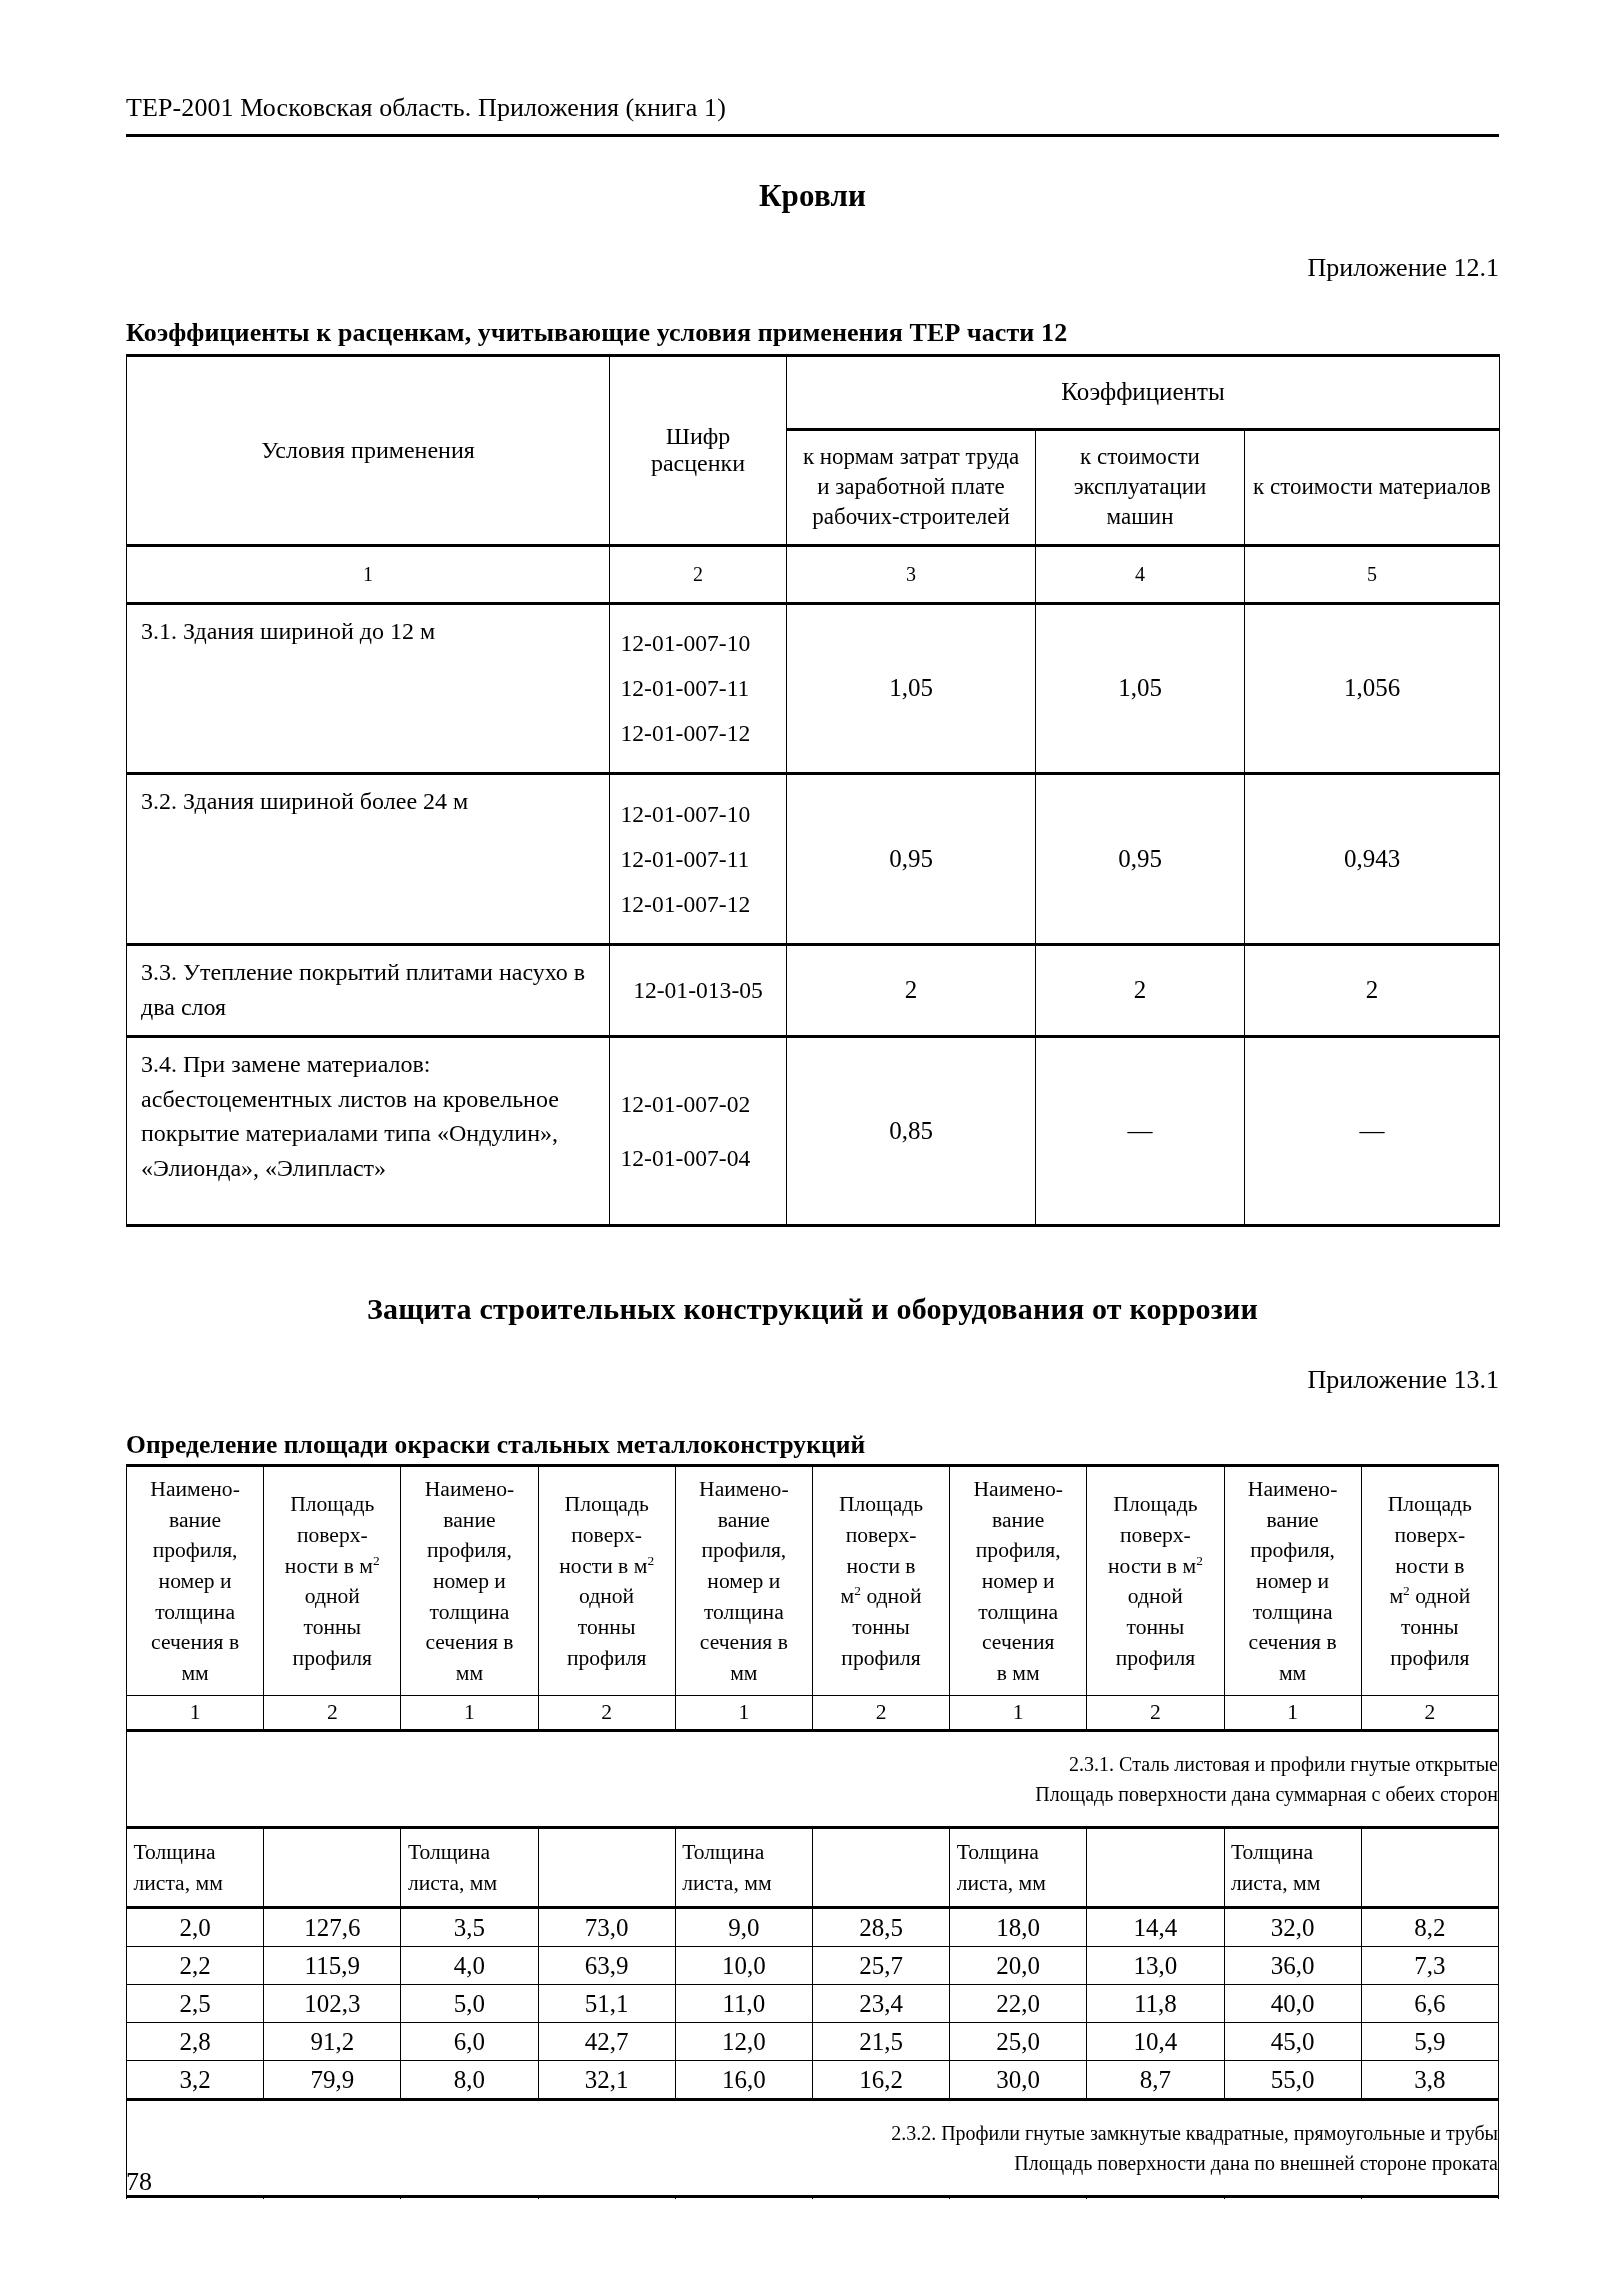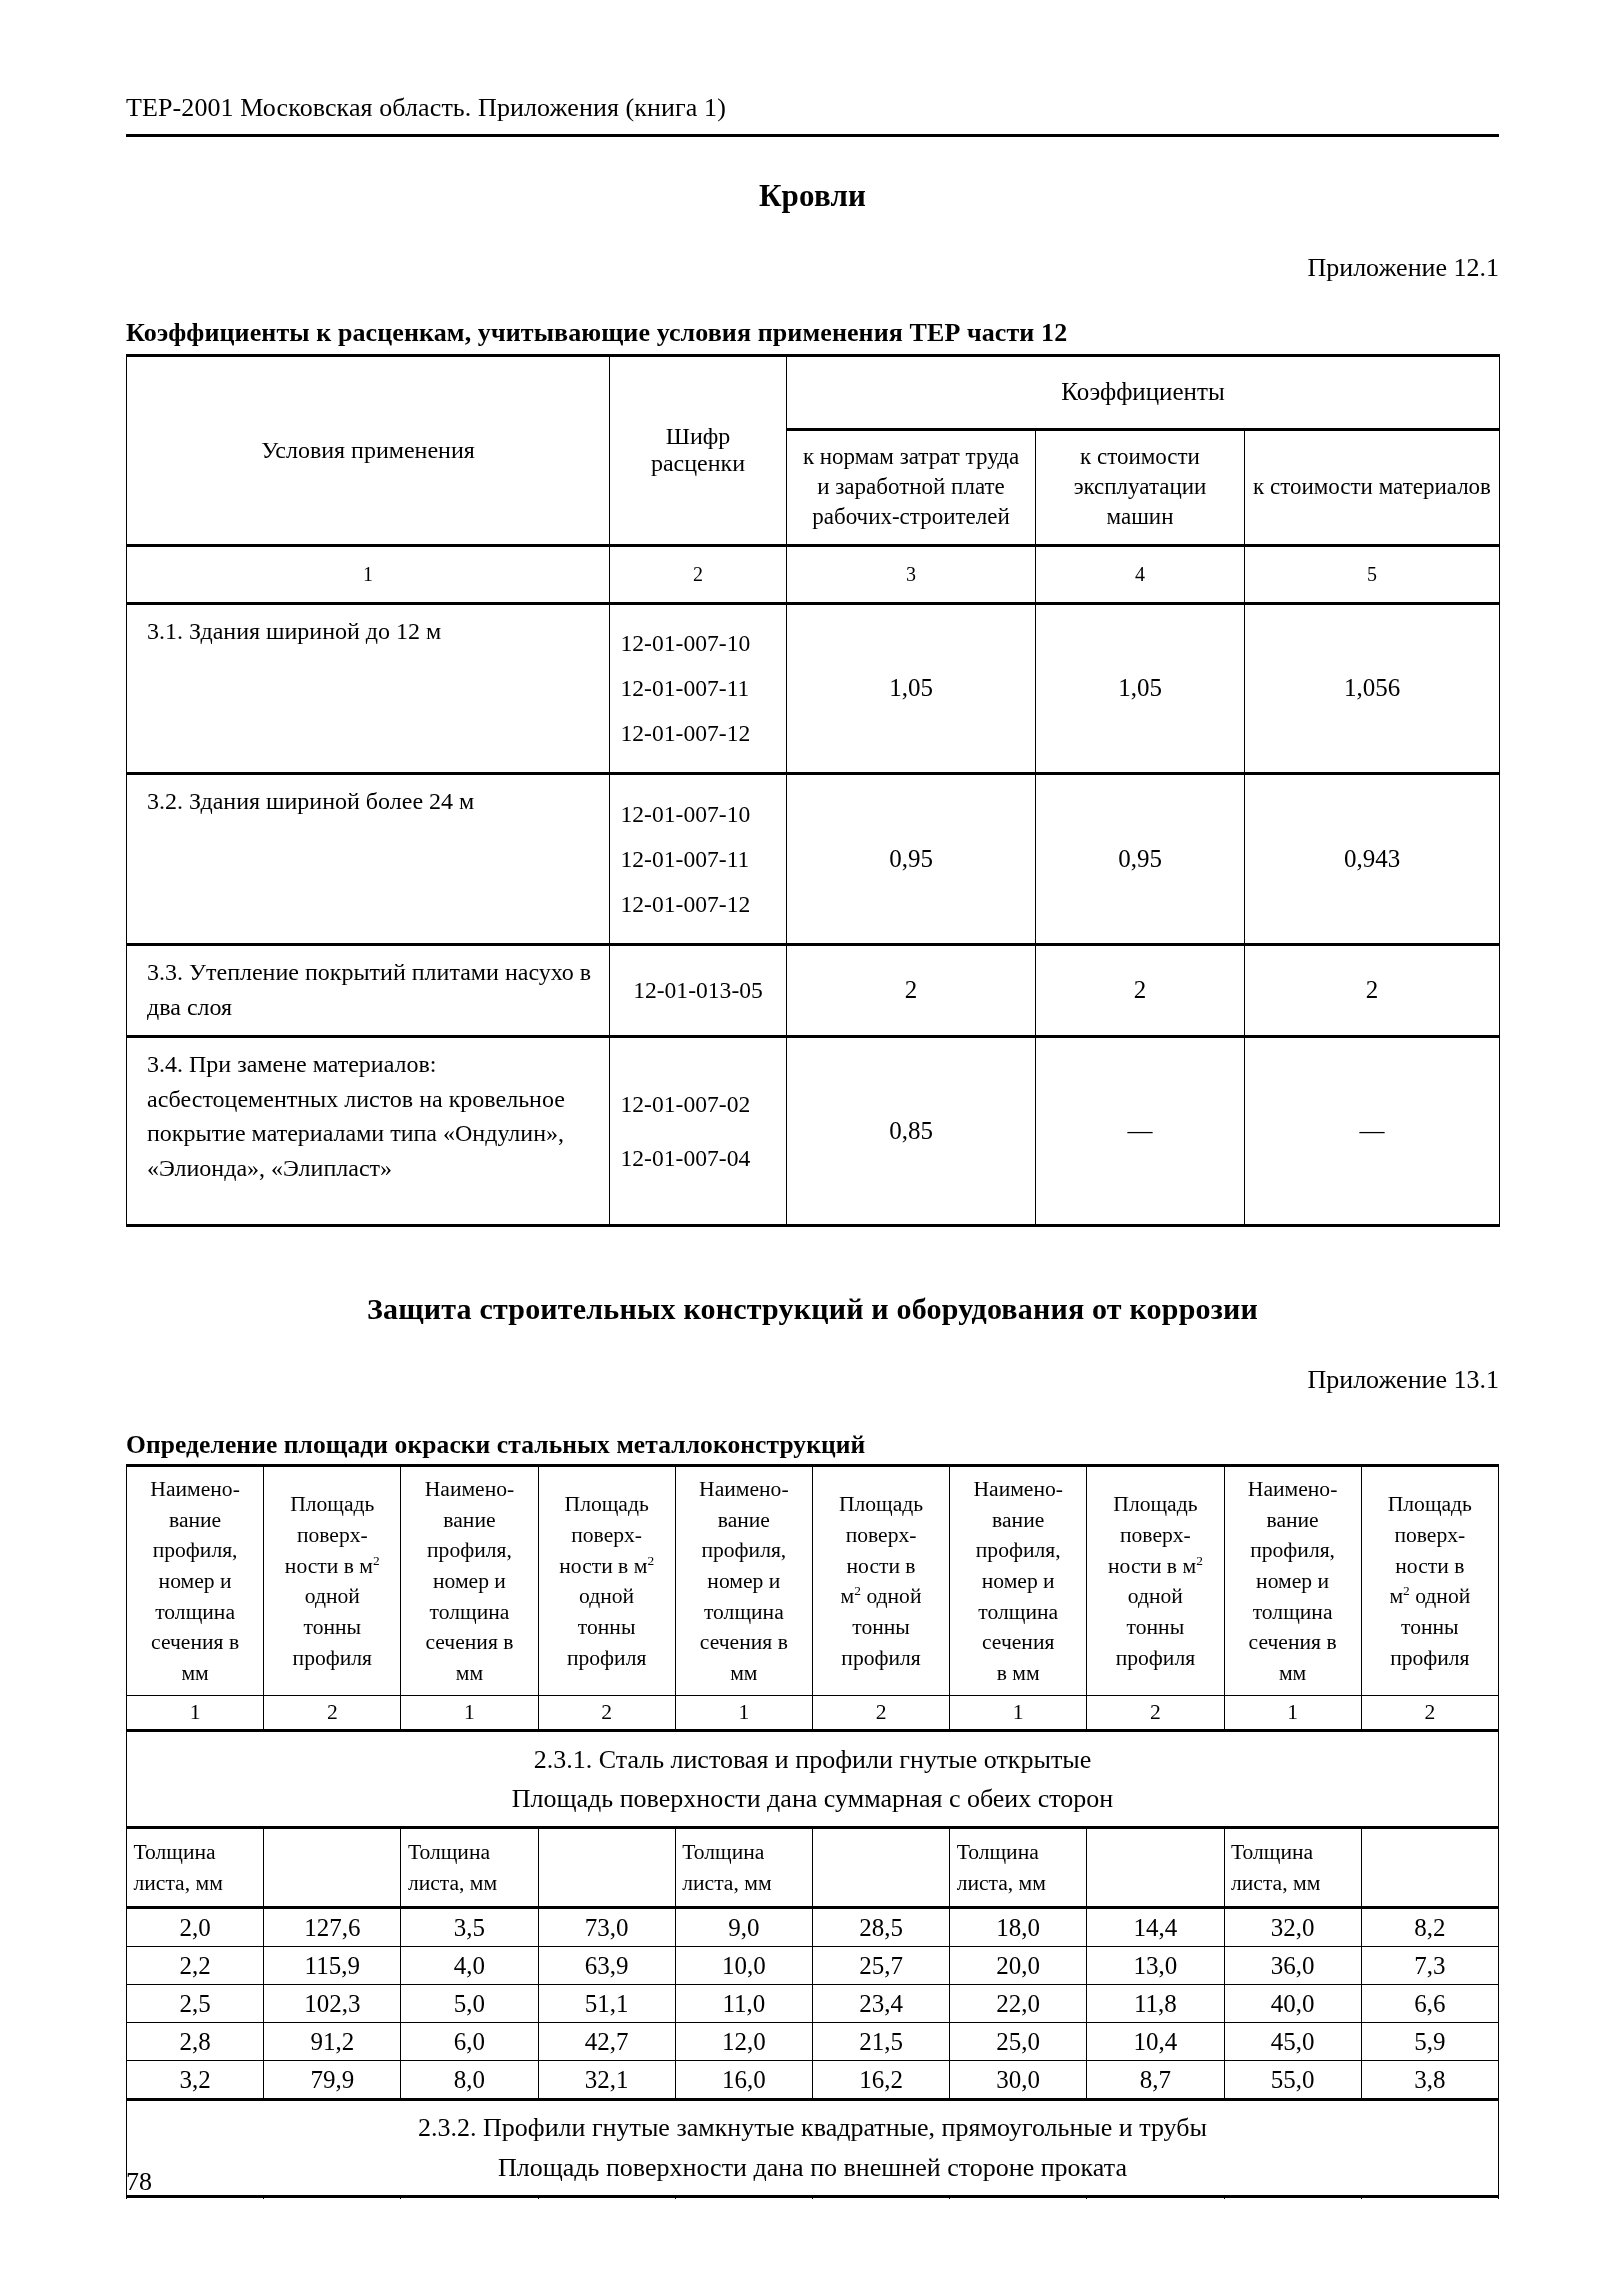--- a/index.html
+++ b/index.html
@@ -91,21 +91,21 @@
 
   
   #table-coef { font-size: 24px; }
   #table-coef td { padding: 6.5px 7.9px; }
   #table-coef .h-cond    { height: 174px; }
   #table-coef .cap-span  { height: 58px; font-size: 25px; }
   #table-coef .sub-head  { font-size: 23px; line-height: 1.32; }
   #table-coef .colnum td { height: 42px; font-size: 20px; }
   #table-coef .cond-text {
     text-align: left;
-    padding-left: 20px;
+    padding-left: 14px;
     line-height: 1.45;
     font-size: 24px;
     vertical-align: top;
     padding-top: 9.2px;
     margin-top: 24px;
   }
   #table-coef .code-cell {
     line-height: 1.9;
     font-size: 23.6px;
     padding-left: 10.5px;
@@ -118,23 +118,24 @@
   #table-area td { padding: 0 2.6px; }
   #table-area .hdr {
     height: 228px;
     font-size: 21.6px;
     line-height: 1.42;
     vertical-align: middle;
   }
   #table-area .numrow td { height: 33px; font-size: 21.6px; }
   #table-area .grouprow td {
     height: 86px;
-    font-size: 26px;
+    font-size: 20px;
     line-height: 1.52;
     padding: 3.9px 0;
+    text-align: right;
   }
   #table-area .thickrow td { height: 77px; font-size: 21.6px; line-height: 1.4; }
   #table-area .datarow td { height: 37px; font-size: 25px; }
   sup { font-size: 0.62em; vertical-align: super; line-height: 0; }
 
   
   .page-number {
     position: absolute;
     left: 126px;
     top: 2167px;

